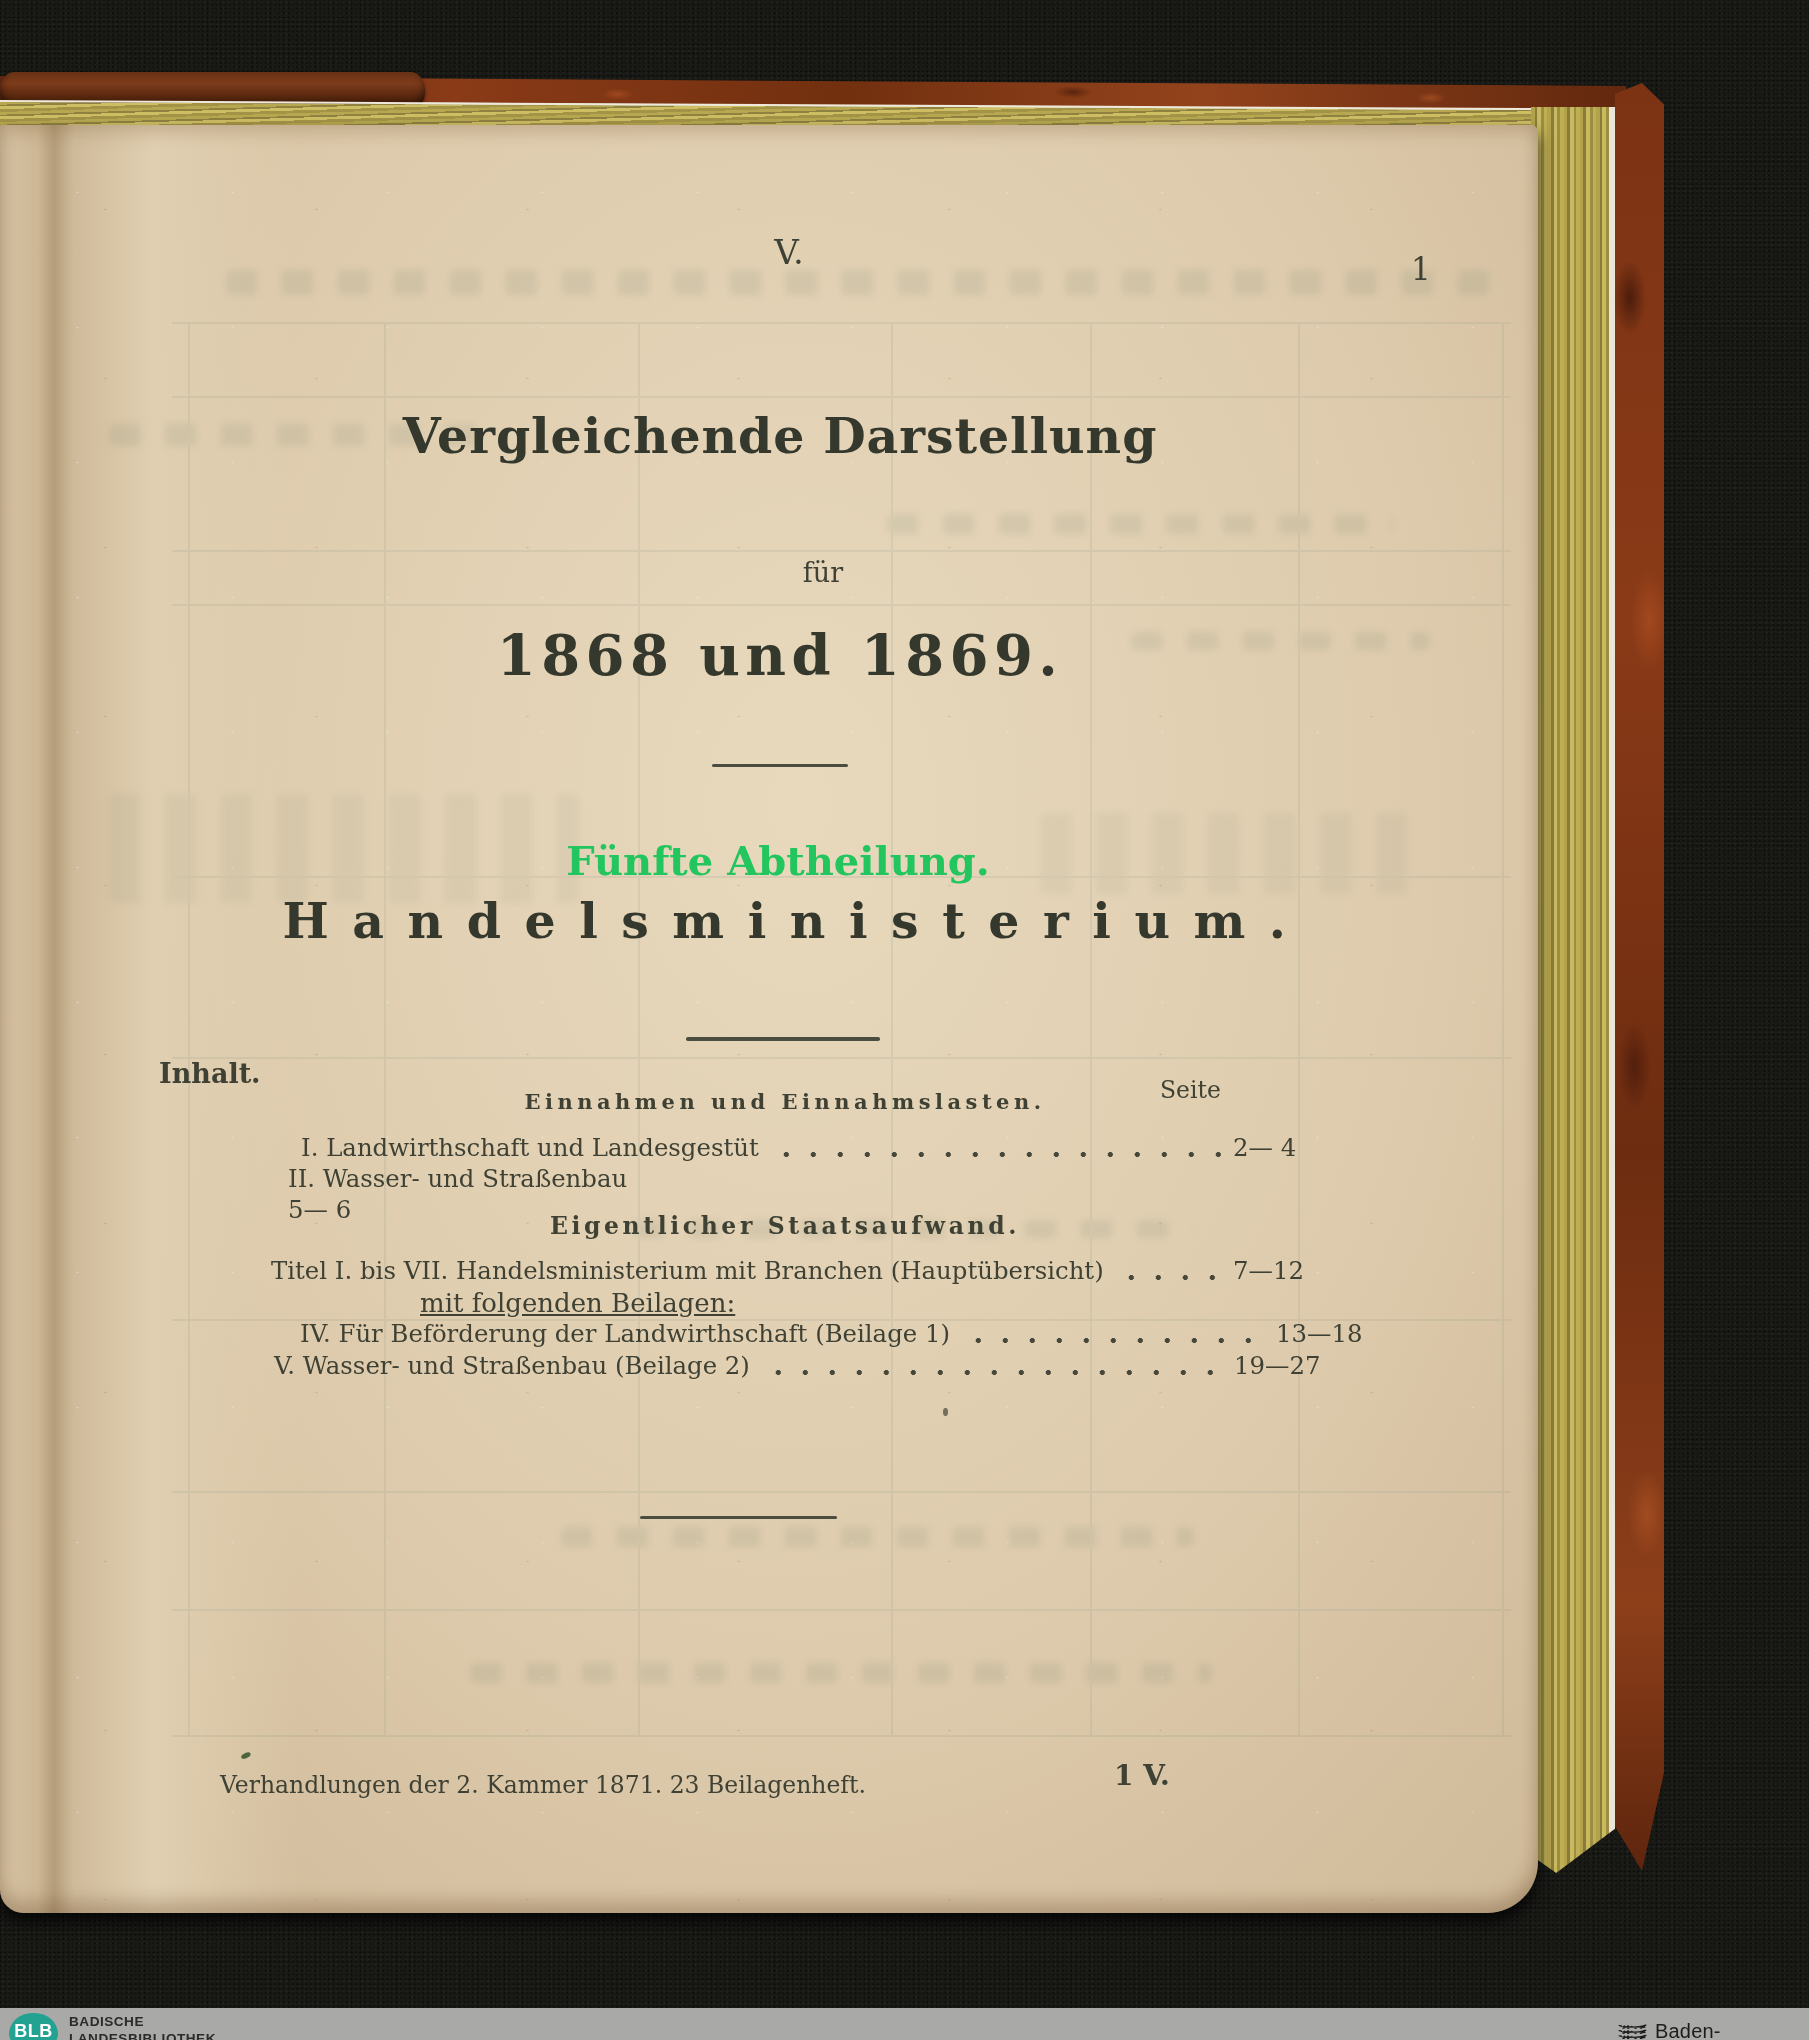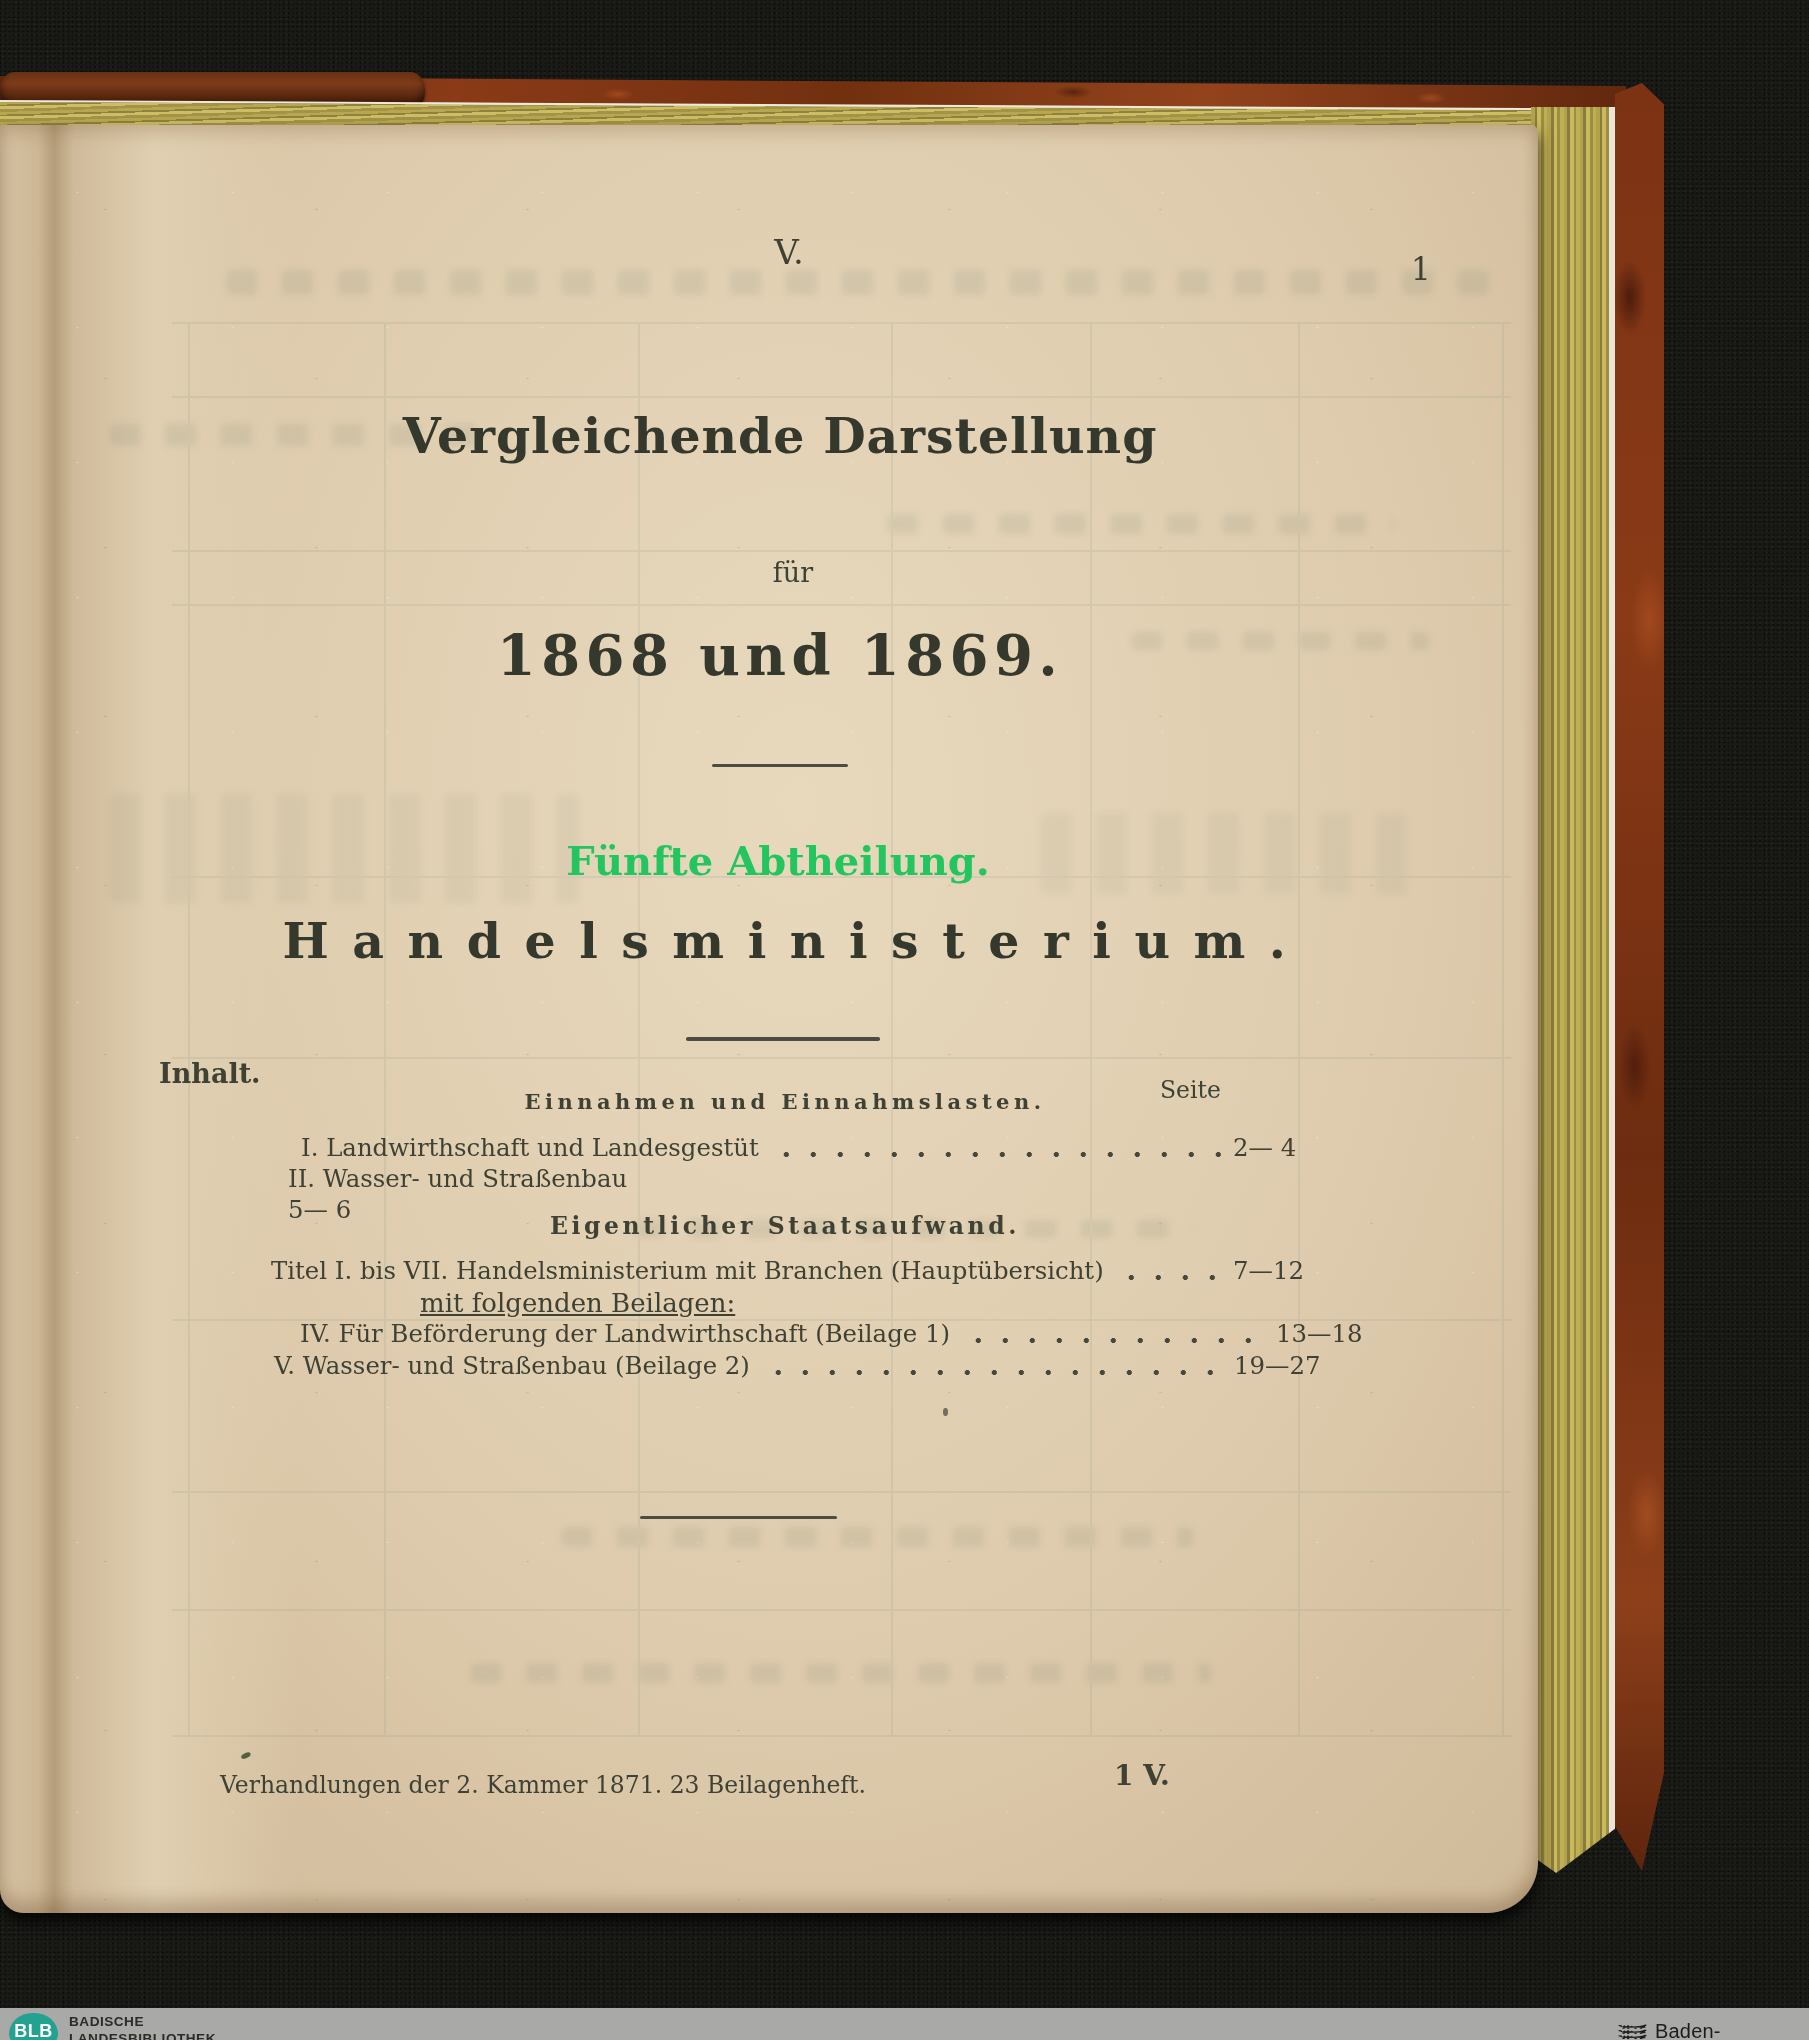--- a/index.html
+++ b/index.html
@@ -148,27 +148,27 @@
   <div class="gh" style="left:172px;top:1194px;width:1339px;"></div>
   <div class="gh" style="left:172px;top:1366px;width:1339px;"></div>
   <div class="gh" style="left:172px;top:1484px;width:1339px;"></div>
   <div class="gh" style="left:172px;top:1610px;width:1339px;"></div>
 </div>
 
 <div class="abs ink ctr" style="left:789px;top:232px;font-size:34px;">V.</div>
 <div class="abs ink" style="left:1411px;top:251px;font-size:31px;">1</div>
 
 <div class="abs ink ctr" style="left:780px;top:407px;font-size:49px;font-weight:bold;letter-spacing:0.9px;color:#35382c;">Vergleichende Darstellung</div>
-<div class="abs ink ctr" style="left:793px;top:557px;font-size:27px;">für</div>
+<div class="abs ink ctr" style="left:823px;top:557px;font-size:27px;">für</div>
 <div class="abs ink ctr" style="left:780px;top:622px;font-size:56px;font-weight:bold;letter-spacing:5.4px;color:#35382c;">1868 und 1869.</div>
 
 <div class="abs rule" style="left:712px;top:764px;width:136px;height:2.7px;transform:translateX(-50%) translateX(68px);"></div>
 
 <div class="abs ink ctr" style="left:778px;top:837px;font-size:40px;font-weight:bold;color:#22c55e;">Fünfte Abtheilung.</div>
-<div class="abs ink ctr" style="left:796px;top:912px;font-size:49px;font-weight:bold;letter-spacing:23.5px;color:#35382c;">Handelsministerium.</div>
+<div class="abs ink ctr" style="left:796px;top:892px;font-size:49px;font-weight:bold;letter-spacing:23.5px;color:#35382c;">Handelsministerium.</div>
 
 <div class="abs rule" style="left:686px;top:1037px;width:194px;height:3.6px;"></div>
 
 <div class="abs ink" style="left:159px;top:1058px;font-size:27px;font-weight:bold;">Inhalt.</div>
 <div class="abs ink" style="left:1160px;top:1076px;font-size:23.5px;">Seite</div>
 
 <div class="abs ink ctr" style="left:785px;top:1089px;font-size:21px;font-weight:bold;letter-spacing:4.5px;">Einnahmen und Einnahmslasten.</div>
 
 <div class="toc-row" style="left:301px;top:1133px;width:1019px;">
   <span class="lbl">I. Landwirthschaft und Landesgestüt</span>

